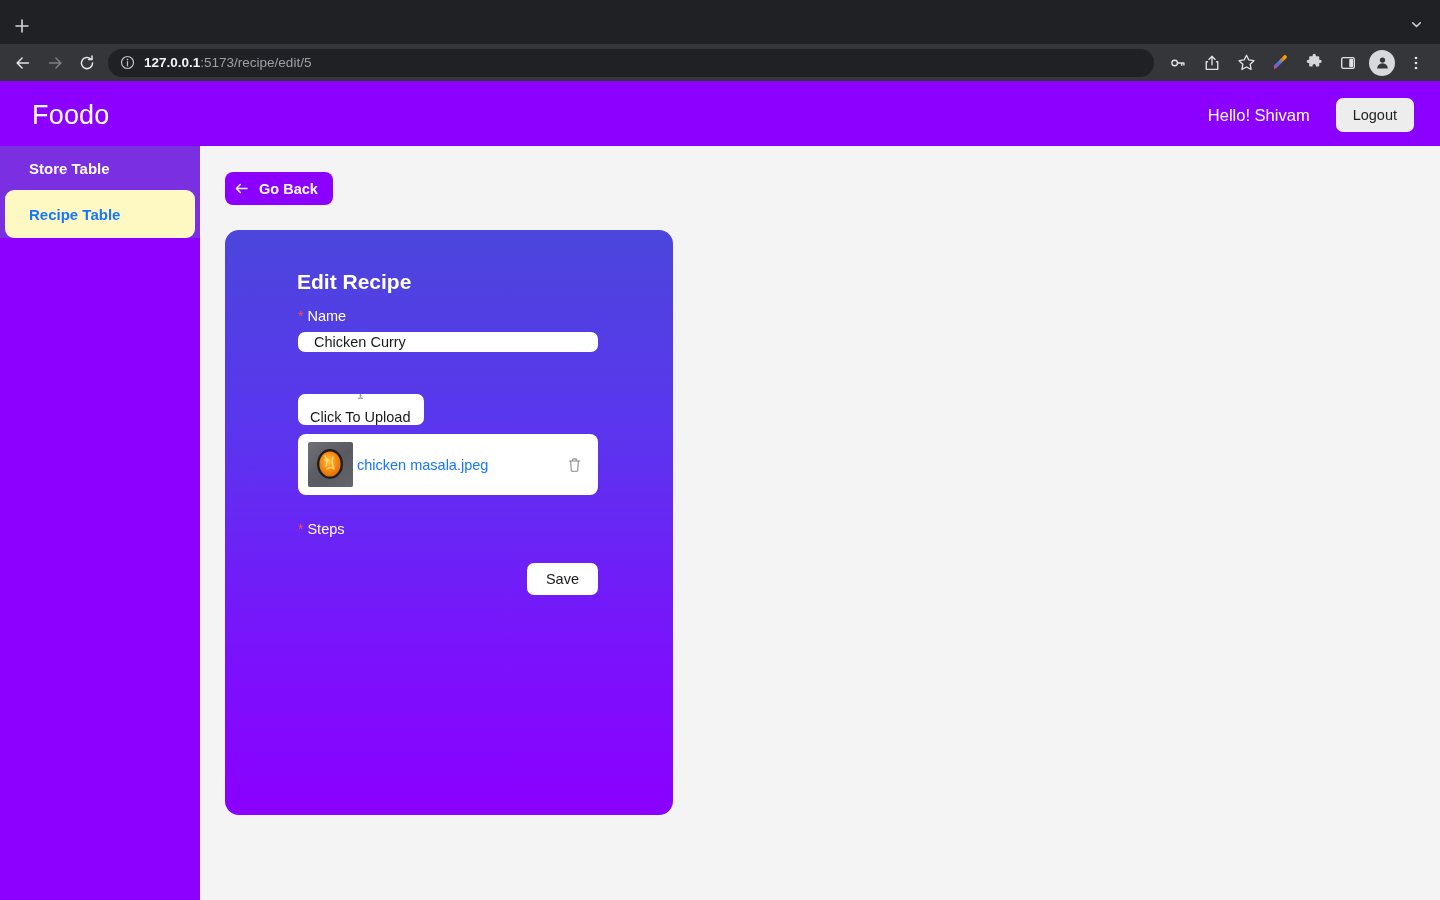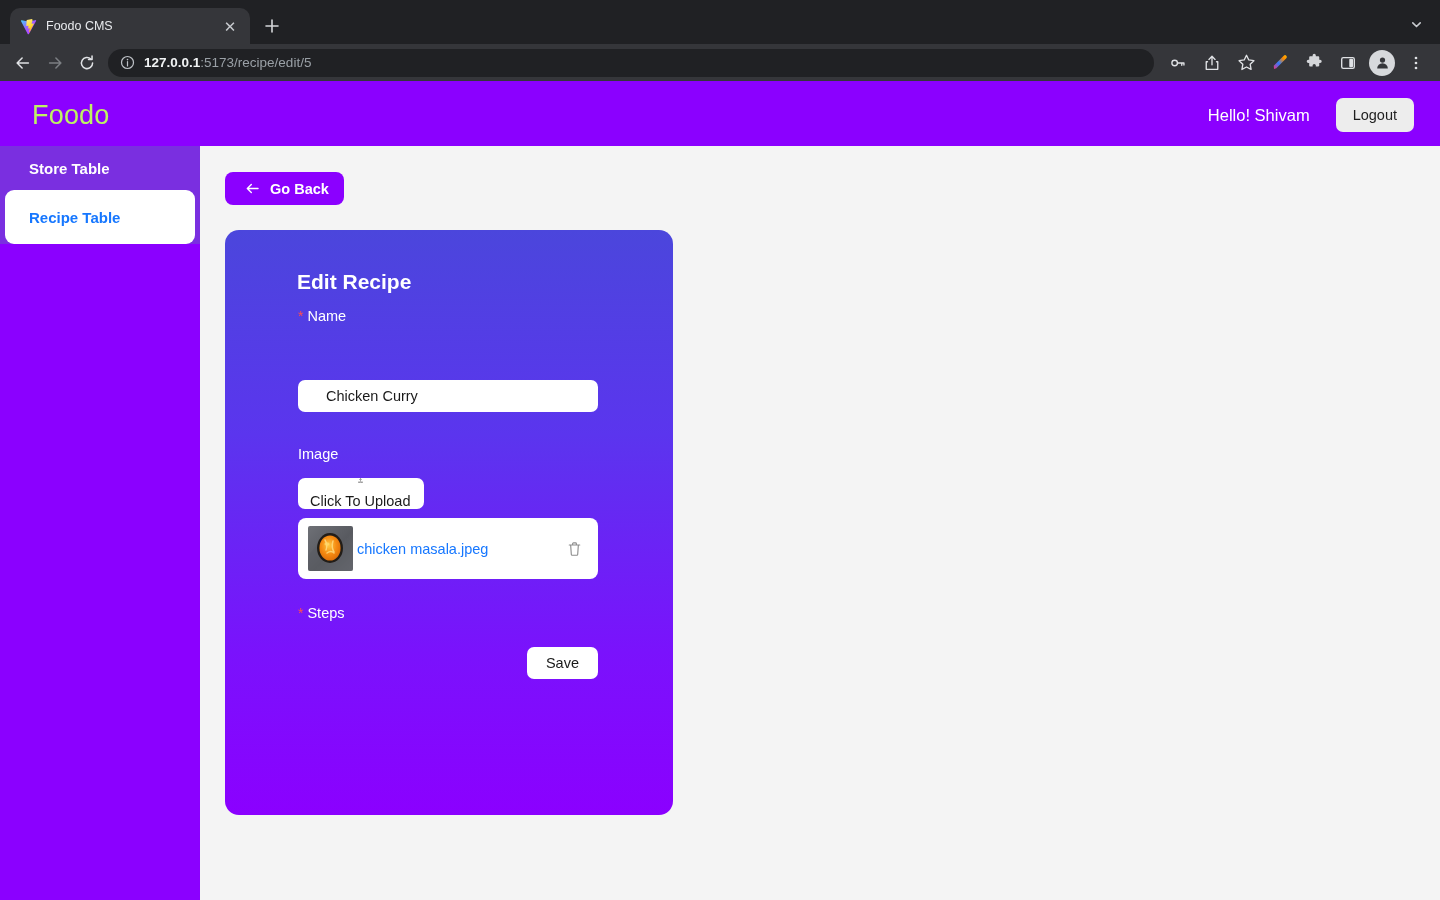--- a/index.html
+++ b/index.html
@@ -70,67 +70,67 @@
   }
 
   
   .viewport { flex: 1 1 auto; background: #F4F4F4; display: flex; flex-direction: column; }
 
   .app-header {
     height: 62px; flex: 0 0 62px; background: #8B00FF;
     display: flex; align-items: center; justify-content: space-between;
     padding: 0 26px 0 32px;
   }
-  .brand { color: #bef264; font-size: 27px; letter-spacing: .2px; }
+  .brand { color: #ffffff; font-size: 27px; letter-spacing: .2px; }
   .header-right { display: flex; align-items: center; gap: 26px; }
   .greeting { color: #FFFFFF; font-size: 16.5px; }
   .logout-btn {
     background: #EDEDED; color: #1F1F1F; font-size: 14.5px;
     border: none; border-radius: 7px; padding: 9px 17px; cursor: pointer;
     font-family: inherit;
   }
 
   .body-row { flex: 1 1 auto; display: flex; min-height: 0; }
 
   .sidebar { width: 200px; flex: 0 0 200px; background: #8B00FF; padding-top: 0; text-align: center; }
   .sidebar-menu { background: #7A2FE0; padding-bottom: 0; }
   .sidebar-item {
     height: 44px; display: flex; align-items: center; padding-left: 29px;
     color: #FFFFFF; font-size: 15px; font-weight: bold; cursor: pointer;
   }
   .sidebar-item.active {
-    background: #ffffff; color: #1677FF; border-radius: 9px;
-    margin: 0 5px; height: 54px; padding-left: 24px;
+    background: #fef9c3; color: #1677FF; border-radius: 9px;
+    margin: 0 5px; height: 48px; padding-left: 24px;
   }
 
   .content { flex: 1 1 auto; background: #F4F4F4; padding: 26px 0 0 25px; min-width: 0; }
 
   .goback-btn {
     background: #8B00FF; color: #FFFFFF; border: none; border-radius: 8px;
-    height: 33px; padding: 0 15px 0 19px; display: inline-flex; align-items: center;
+    height: 33px; padding: 0 15px 0 8px; display: inline-flex; align-items: center;
     gap: 9px; font-size: 14.5px; font-weight: bold; cursor: pointer; font-family: inherit;
   }
 
   .card {
     width: 448px; margin-top: 25px;
     background: linear-gradient(180deg, #4B46DC 0%, #5B35EE 35%, #7A12FC 72%, #8B00FF 100%);
     border-radius: 14px; padding: 40px 50px 0 73px;
     height: 585px;
   }
   .card-title { color: #FFFFFF; font-size: 21px; font-weight: bold; margin: 0 0 14px -1px; }
 
   .field-label {
     color: #FFFFFF; font-size: 14.5px; margin-bottom: 8px;
     display: flex; align-items: baseline; gap: 4px;
   }
   .req { color: #FF4D4F; font-size: 14px; line-height: 1; }
 
   .text-input {
-    width: 300px; height: 32px; background: #FFFFFF; border: none; border-radius: 7px;
-    padding: 0 28px; font-size: 14.5px; color: #1A1A1A; font-family: inherit; outline: none; margin-top: 48px;
+    width: 300px; height: 20px; background: #FFFFFF; border: none; border-radius: 7px;
+    padding: 0 16px; font-size: 14.5px; color: #1A1A1A; font-family: inherit; outline: none;
   }
   .gap-lg { height: 34px; }
   .gap-md { height: 26px; }
 
   .upload-btn {
     background: #FFFFFF; border: none; border-radius: 7px; height: 31px;
     padding: 0 14px 0 12px; display: inline-flex; align-items: center; gap: 9px;
     font-size: 14.5px; color: #1A1A1A; cursor: pointer; font-family: inherit; flex-direction: column;
   }
 
@@ -156,40 +156,20 @@
     background: #FFFFFF; border: none; border-radius: 7px; height: 32px; padding: 0 19px;
     font-size: 14.5px; color: #1A1A1A; cursor: pointer; font-family: inherit;
   }
 </style>
 </head>
 <body>
 
 <div class="browser">
 
   <div class="tabstrip">
-    <div class="tab">
-      <svg class="tab-favicon" viewBox="0 0 32 32">
-        <defs>
-          <linearGradient id="vg1" x1="0" y1="0" x2="1" y2="1">
-            <stop offset="0%" stop-color="#41D1FF"></stop>
-            <stop offset="50%" stop-color="#A259FF"></stop>
-            <stop offset="100%" stop-color="#BD34FE"></stop>
-          </linearGradient>
-          <linearGradient id="vg2" x1="0.2" y1="0" x2="0.6" y2="1">
-            <stop offset="0%" stop-color="#FFEA83"></stop>
-            <stop offset="55%" stop-color="#FFDD35"></stop>
-            <stop offset="100%" stop-color="#FFA800"></stop>
-          </linearGradient>
-        </defs>
-        <path d="M30 6 L16.8 30 a1.3 1.3 0 0 1-2.3 0 L2 6 a1.2 1.2 0 0 1 1.3-1.8 l12.4 2.2 a1.2 1.2 0 0 0 .5 0 l12.1-2.2 A1.2 1.2 0 0 1 30 6 Z" fill="url(#vg1)"></path>
-        <path d="M22.6 2 L13 3.9 a.6.6 0 0 0-.5.56 l-.6 10 a.6.6 0 0 0 .72.62 l2.7-.62 a.6.6 0 0 1 .72.7 l-.8 3.9 a.6.6 0 0 0 .75.7 l1.65-.5 a.6.6 0 0 1 .75.7 l-1.27 6.1 c-.12.6.66.92 1 .4 L18.6 26 l7.5-15 a.6.6 0 0 0-.66-.86 l-2.8.54 a.6.6 0 0 1-.7-.75 l1.82-6.3 a.6.6 0 0 0-.72-.74 Z" fill="url(#vg2)"></path>
-      </svg>
-      <span class="tab-title">Foodo CMS</span>
-      <span class="tab-close">✕</span>
-    </div>
     <div class="newtab">
       <svg width="14" height="14" viewBox="0 0 14 14">
         <path d="M7 1v12M1 7h12" stroke="#D4D6D9" stroke-width="1.6" stroke-linecap="round"></path>
       </svg>
     </div>
     <div class="tablist-btn">
       <svg width="13" height="13" viewBox="0 0 14 14">
         <path d="M3 5.2 L7 9.2 L11 5.2" fill="none" stroke="#C8CBCF" stroke-width="1.7" stroke-linecap="round" stroke-linejoin="round"></path>
       </svg>
     </div>
@@ -317,23 +297,20 @@
           <h1 class="card-title">Edit Recipe</h1>
 
           <div class="field-label">
             <span class="req">*</span>
             <span>Name</span>
           </div>
           <input class="text-input" type="text" value="Chicken Curry" style="">
 
           <div class="gap-lg"></div>
 
-          <div class="field-label">
-            <span>Image</span>
-          </div>
           <button class="upload-btn">
             <svg width="15" height="15" viewBox="0 0 18 18">
               <path d="M9 2v8.4M6 5 9 2l3 3" fill="none" stroke="#4A4A4A" stroke-width="1.4" stroke-linecap="round" stroke-linejoin="round"></path>
               <path d="M3.2 13.2h11.6" fill="none" stroke="#4A4A4A" stroke-width="1.4" stroke-linecap="round"></path>
               <path d="M4.6 10.6v2.6M13.4 10.6v2.6" fill="none" stroke="#4A4A4A" stroke-width="1.4" stroke-linecap="round"></path>
             </svg>
             <span>Click To Upload</span>
           </button>
 
           <div class="file-card">

